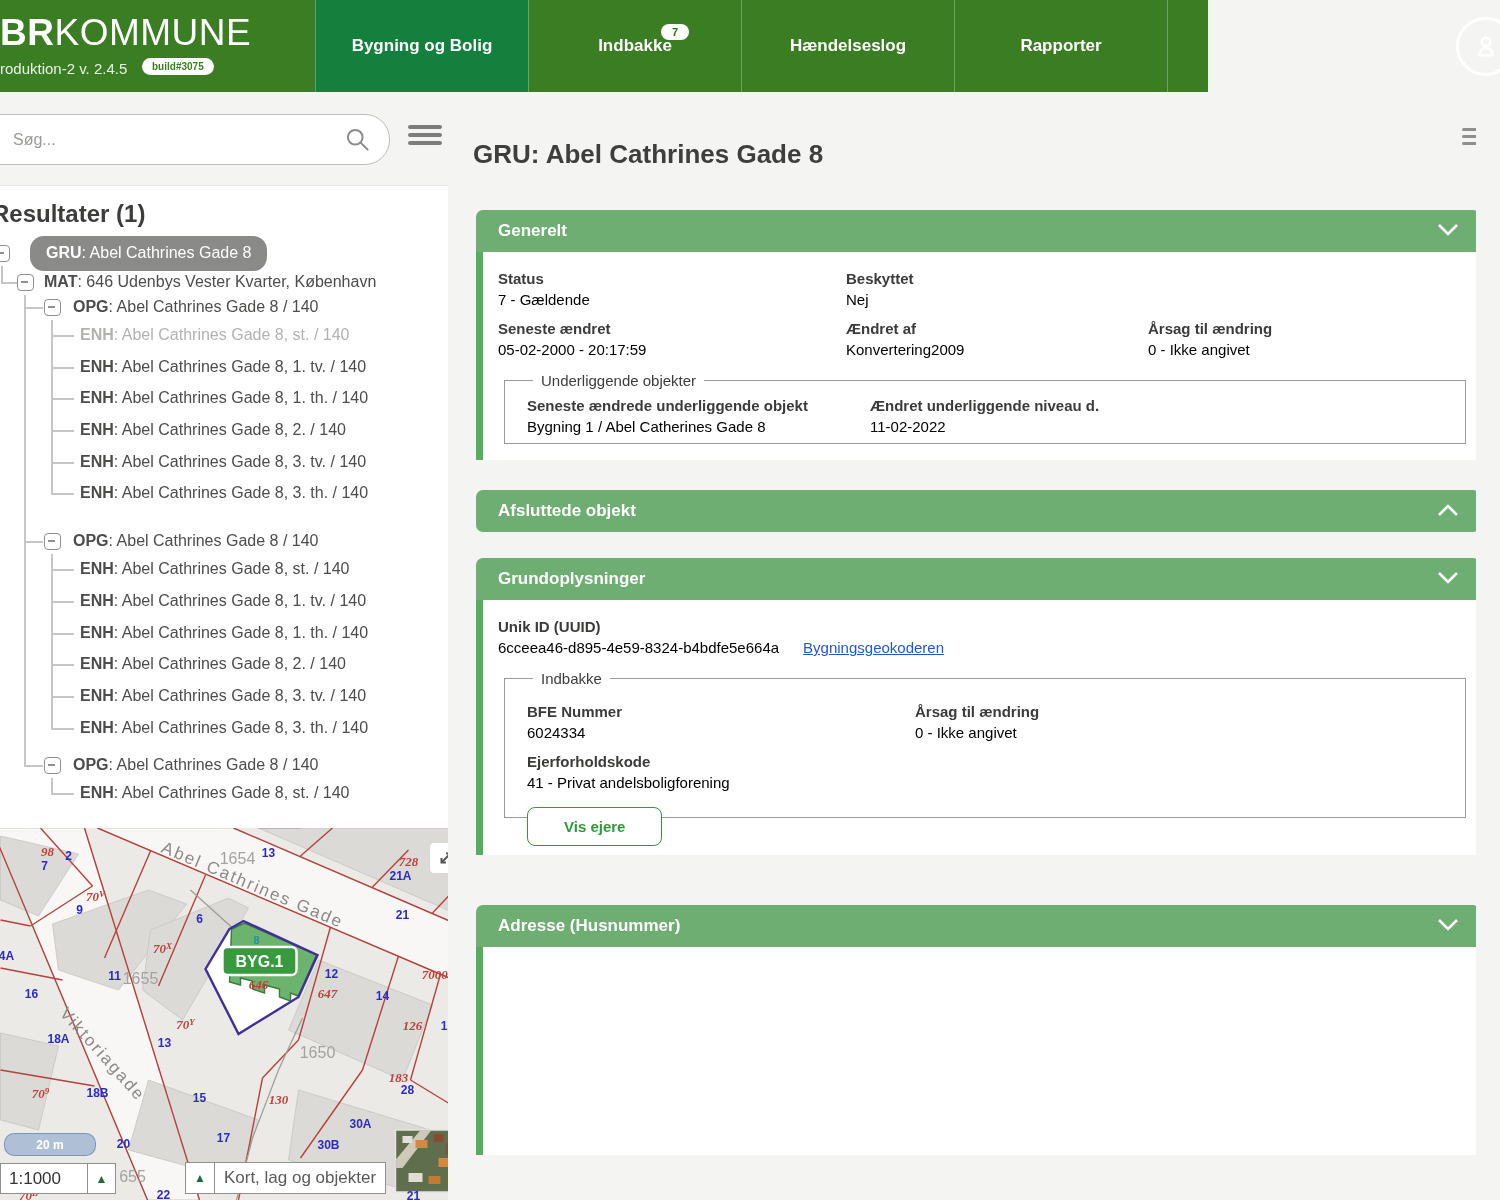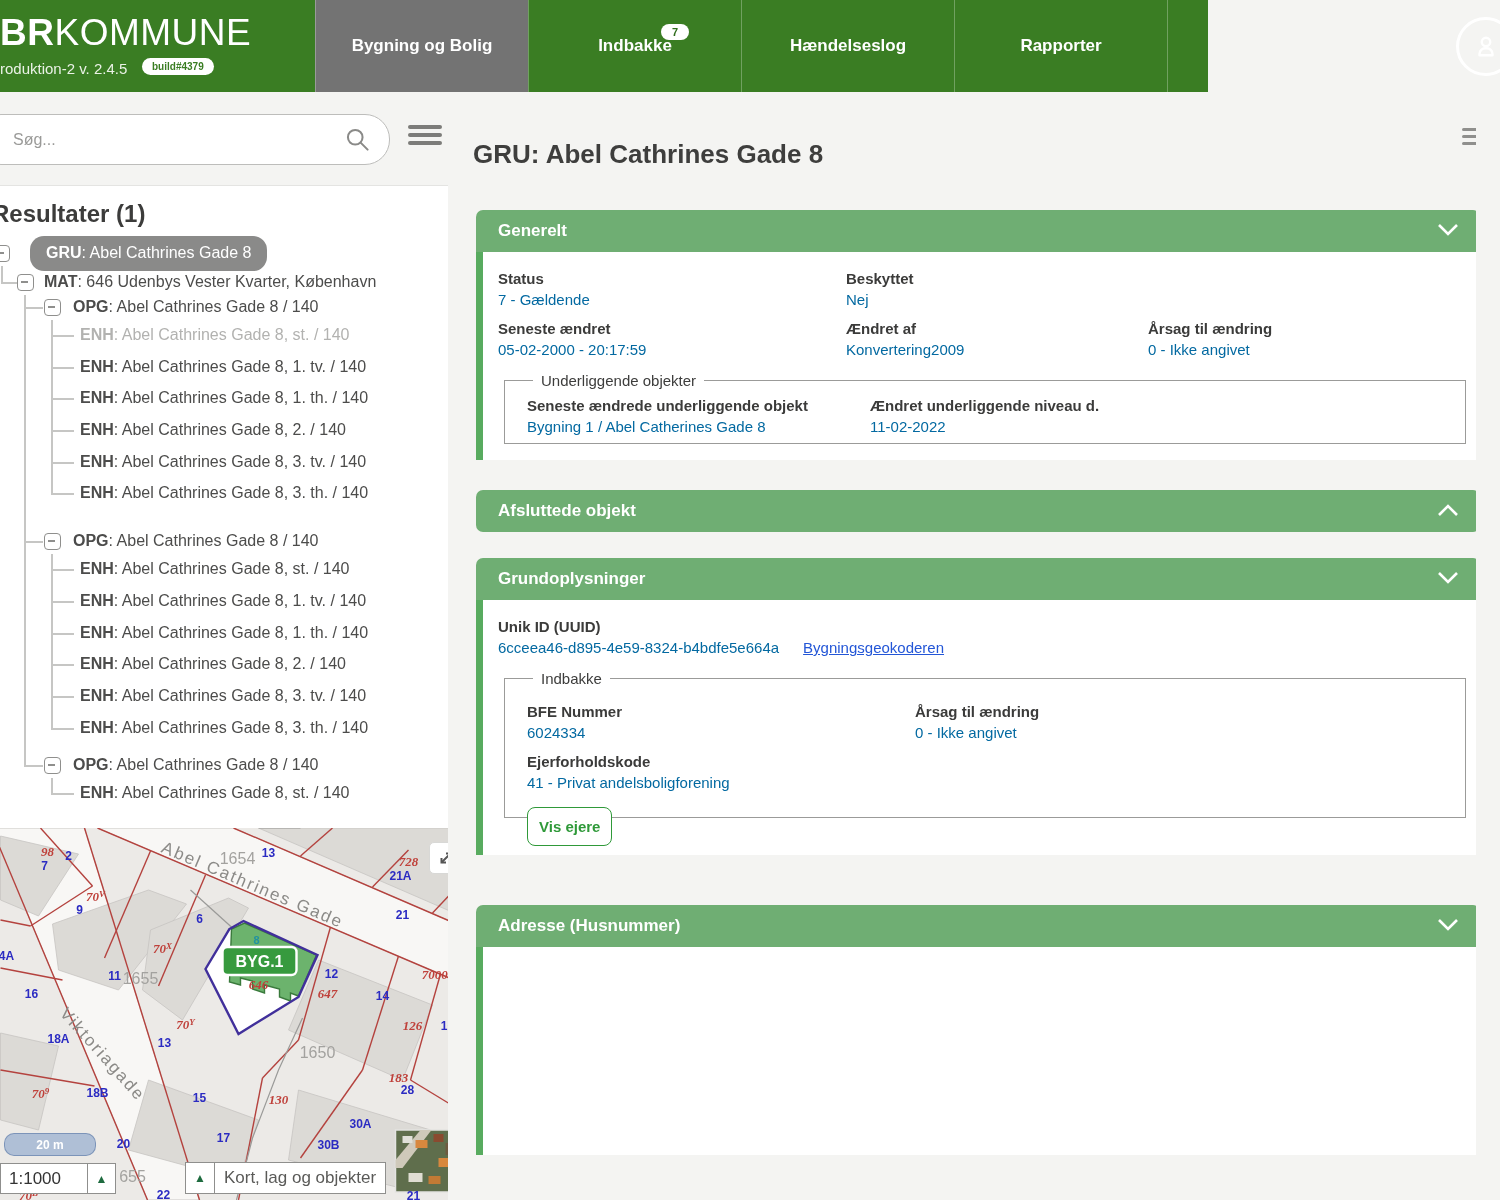--- a/index.html
+++ b/index.html
@@ -11,21 +11,21 @@
   .logo .b{font-size:37px;font-weight:bold;letter-spacing:.5px;}
   .logo .l{font-size:37px;font-weight:300;letter-spacing:.5px;}
   .logo-sub{position:absolute;left:0;top:60px;font-size:15px;color:#eaf2e6;}
   .build-badge{position:absolute;left:142px;top:58px;background:#fff;color:#3a7d23;
        font-size:10px;font-weight:bold;padding:3px 10px;border-radius:9px;}
   .tabs{position:absolute;left:315px;top:0;height:92px;display:flex;}
   .tab{width:212px;height:92px;display:flex;align-items:center;justify-content:center;
        font-size:17px;font-weight:bold;color:#fff;position:relative;cursor:pointer;
        border-left:1px solid rgba(255,255,255,.28);}
   .tab:last-child{border-right:1px solid rgba(255,255,255,.28);}
-  .tab.active{background:#737373;}
+  .tab.active{background:#15803d;}
   .tab .badge{position:absolute;top:24px;right:52px;background:#fff;color:#2f6d1c;
        font-size:11px;font-weight:bold;min-width:14px;padding:2px 7px;border-radius:9px;text-align:center;}
   .user-btn{position:absolute;left:1456px;top:17px;width:53px;height:53px;border:3px solid #fff;
        border-radius:50%;display:flex;align-items:center;justify-content:center;}
   
   .sidebar{position:absolute;left:0;top:92px;width:471px;height:1108px;background:#fff;
        border-right:1px solid #e2e2e0;overflow:hidden;}
   .search-row{position:absolute;left:0;top:0;width:471px;height:93px;background:#f4f4f2;
        border-bottom:1px solid #e4e4e2;}
   .search-box{position:absolute;left:-24px;top:22px;width:412px;height:49px;background:#fff;
@@ -77,38 +77,38 @@
        background:#8f8f8d;border-radius:2px;content:"";}
   .main-burger i{top:0;} .main-burger i:before{top:7px;} .main-burger i:after{top:14px;}
   .panel{position:absolute;left:28px;width:1004px;}
   .phead{height:42px;background:#6fae73;border-radius:7px 7px 0 0;display:flex;align-items:center;
        color:#fff;font-size:17px;font-weight:bold;padding-left:22px;position:relative;cursor:pointer;}
   .phead .chev{position:absolute;right:22px;top:14px;}
   .pbody{background:#fff;border-left:7px solid #58ab5f;position:relative;}
   .fgrid{display:grid;}
   .g-gen{grid-template-columns:348px 302px auto;margin-left:15px;}
   .flabel{font-size:15px;font-weight:bold;color:#3b3b3a;}
-  .fvalue{font-size:15px;color:#0369a1;margin-top:4px;}
+  .fvalue{font-size:15px;color:#000000;margin-top:4px;}
   fieldset.box{border:1px solid #9b9b99;margin:14px 0 0 21px;width:938px;padding:8px 0 0 22px;}
   fieldset.box legend{font-size:15px;color:#3d3d3c;padding:0 8px;margin-left:6px;}
   .uuid-row{display:flex;align-items:baseline;margin:4px 0 0 0;}
   .link{font-size:15px;color:#2356d7;text-decoration:underline;margin-left:24px;cursor:pointer;}
-  .btn-outline{display:inline-block;margin:16px 14px 0 0;padding:10px 11px;border:1.5px solid #2f9939;
+  .btn-outline{display:inline-block;margin:16px 14px 0 0;padding:10px 36px;border:1.5px solid #2f9939;
        border-radius:8px;color:#2f9939;font-size:15px;font-weight:bold;background:#fff;cursor:pointer;
        font-family:"Liberation Sans",sans-serif;}
 </style>
 </head>
 <body>
 
 <header class="hdr">
   <div class="logo">
     <span class="b">BR</span><span class="l">KOMMUNE</span>
   </div>
   <div class="logo-sub">roduktion-2 v. 2.4.5</div>
-  <div class="build-badge">build#4379</div>
+  <div class="build-badge">build#3075</div>
   <nav class="tabs">
     <div class="tab active">
       <span>Bygning og Bolig</span>
     </div>
     <div class="tab">
       <span>Indbakke</span>
       <span class="badge">7</span>
     </div>
     <div class="tab">
       <span>Hændelseslog</span>

